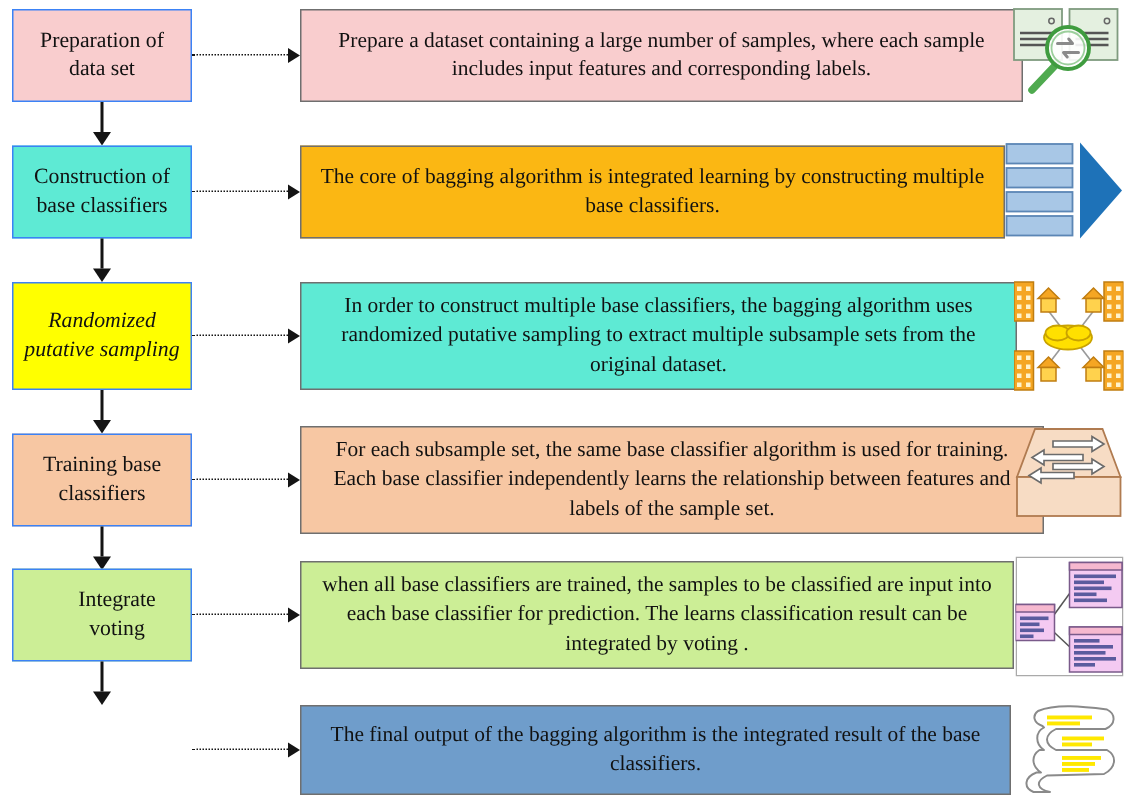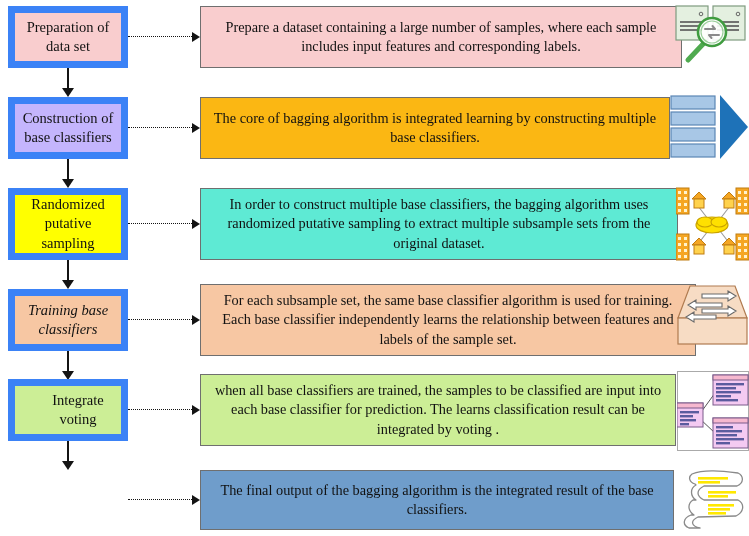--- a/index.html
+++ b/index.html
@@ -19,21 +19,21 @@
     left: 0; top: 0;
     width: 749px;
     height: 536px;
   }
   
   .stage-box {
     position: absolute;
     left: 8px;
     width: 120px;
     box-sizing: border-box;
-    border: 7px solid #3b82f6;
+    border: 1px solid #3b82f6;
     display: flex;
     align-items: center;
     justify-content: center;
     text-align: center;
     font-size: 14.5px;
     line-height: 1.32;
     color: #111111;
     padding: 2px 4px;
   }
   
@@ -133,21 +133,21 @@
       <circle cx="40" cy="28" r="11" fill="none" stroke="#9ccf9c" stroke-width="1.2"></circle>
       <path d="M33 25 h10 l-2.5 -3 M47 31 h-10 l2.5 3" fill="none" stroke="#8a8a8a" stroke-width="2" stroke-linecap="round" stroke-linejoin="round"></path>
     </svg>
   </div>
 
   <div class="down-arrow" style="left:62px; top:68px; height:29px;">
     <div class="down-line" style="height:20px;"></div>
     <div class="arrow-head-down" style="top:20px;"></div>
   </div>
 
-  <div class="stage-box" style="top:97px; height:62px; background:#c4b5fd;">
+  <div class="stage-box" style="top:97px; height:62px; background:#5eead4;">
     <span>Construction of base classifiers</span>
   </div>
 
   <div class="dotted-arrow" style="left:128px; top:123px; width:72px;">
     <div class="dotted-line" style="width:64px;"></div>
     <div class="arrow-head-right" style="left:64px;"></div>
   </div>
 
   <div class="desc-box" style="top:97px; height:62px; width:470px; background:#fbb713;">
     <span>The core of bagging algorithm is integrated learning by constructing multiple base classifiers.</span>
@@ -163,21 +163,21 @@
       </g>
       <path d="M50 1 L78 33 L50 65 Z" fill="#1e72b8"></path>
     </svg>
   </div>
 
   <div class="down-arrow" style="left:62px; top:159px; height:29px;">
     <div class="down-line" style="height:20px;"></div>
     <div class="arrow-head-down" style="top:20px;"></div>
   </div>
 
-  <div class="stage-box" style="top:188px; height:72px; background:#ffff00;">
+  <div class="stage-box" style="top:188px; height:72px; background:#ffff00;font-style:italic;">
     <span>Randomized putative sampling</span>
   </div>
 
   <div class="dotted-arrow" style="left:128px; top:219px; width:72px;">
     <div class="dotted-line" style="width:64px;"></div>
     <div class="arrow-head-right" style="left:64px;"></div>
   </div>
 
   <div class="desc-box" style="top:188px; height:72px; width:478px; background:#5eead4;">
     <span>In order to construct multiple base classifiers, the bagging algorithm uses randomized putative sampling to extract multiple subsample sets from the original dataset.</span>
@@ -254,21 +254,21 @@
       <ellipse cx="29" cy="36" rx="8" ry="5" fill="#ffe000" stroke="#c9a200" stroke-width="1.2"></ellipse>
       <ellipse cx="43" cy="36" rx="8" ry="5" fill="#ffe000" stroke="#c9a200" stroke-width="1.2"></ellipse>
     </svg>
   </div>
 
   <div class="down-arrow" style="left:62px; top:260px; height:29px;">
     <div class="down-line" style="height:20px;"></div>
     <div class="arrow-head-down" style="top:20px;"></div>
   </div>
 
-  <div class="stage-box" style="top:289px; height:62px; background:#f7c7a3;font-style:italic;">
+  <div class="stage-box" style="top:289px; height:62px; background:#f7c7a3;">
     <span>Training base classifiers</span>
   </div>
 
   <div class="dotted-arrow" style="left:128px; top:315px; width:72px;">
     <div class="dotted-line" style="width:64px;"></div>
     <div class="arrow-head-right" style="left:64px;"></div>
   </div>
 
   <div class="desc-box" style="top:284px; height:72px; width:496px; background:#f7c7a3;">
     <span>For each subsample set, the same base classifier algorithm is used for training. Each base classifier independently learns the relationship between features and labels of the sample set.</span>

